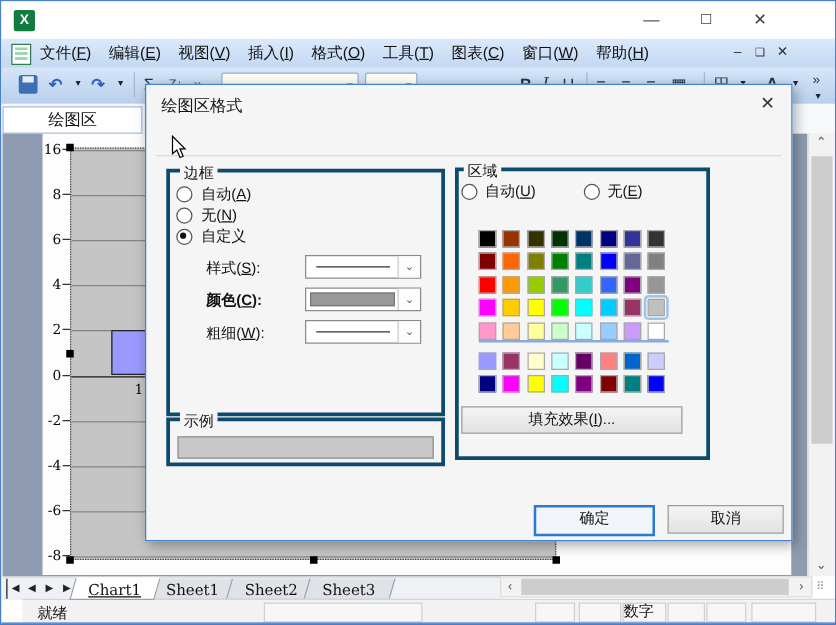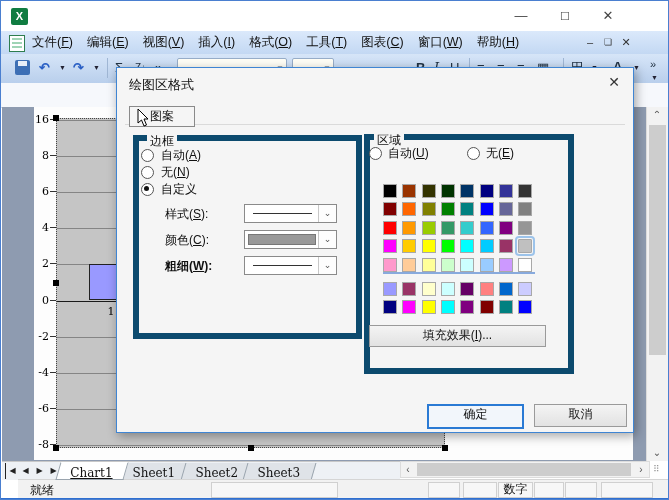--- a/index.html
+++ b/index.html
@@ -67,21 +67,21 @@
   .stbox{position:absolute;top:2px;height:14px;border:1px solid #d0d0d0;background:#f7f7f7;}
   #bottom-edge{left:0;top:497px;width:100%;height:3px;background:#2f6fd0;}
   
   #dialog{left:115px;top:66px;width:516px;height:364px;background:#f5f5f5;
     border:1px solid #3f85d3;box-shadow:2px 3px 10px rgba(0,0,0,.35);z-index:100;font-size:12px;color:#111;}
   #dlg-title{left:12px;top:8px;font-size:13px;}
   #dlg-close{right:8px;top:4px;width:22px;height:20px;text-align:center;font-size:14px;color:#333;line-height:20px;}
   #dlg-tab{left:12px;top:38px;width:64px;height:19px;background:#f5f5f5;border:1px solid #8a8a8a;
     text-align:center;line-height:18px;z-index:2;}
   #tab-line{left:8px;top:56px;width:500px;height:1px;background:#dadada;}
-  .group{position:absolute;border:6px solid #0c4a6e;}
+  .group{position:absolute;border:3px solid #0c4a6e;}
   .group-label{position:absolute;top:-8px;left:8px;background:#f5f5f5;padding:0 3px;}
   .radio{position:absolute;width:13px;height:13px;border:1px solid #555;border-radius:50%;background:#fff;box-sizing:border-box;}
   .radio.sel::after{content:"";position:absolute;left:2px;top:2px;width:5px;height:5px;border-radius:50%;background:#111;}
   .rlabel{position:absolute;line-height:14px;}
   .combo{position:absolute;width:93px;height:19px;background:#fff;border:1px solid #8a8a8a;box-sizing:border-box;}
   .combo .chevbox{position:absolute;right:0;top:0;width:17px;height:100%;border-left:1px solid #c8c8c8;
     text-align:center;font-size:9px;color:#555;line-height:17px;background:#fdfdfd;}
   .combo .linesample{position:absolute;left:8px;right:24px;top:8px;height:1px;background:#333;}
   .combo .colorsample{position:absolute;left:3px;right:20px;top:3px;bottom:3px;background:#999;border:1px solid #777;}
   #sample-swatch{position:absolute;left:6px;right:6px;top:12px;height:16px;background:#c8c8c8;border:1px solid #8f8f8f;}
@@ -141,20 +141,21 @@
     <div class="tbsep" style="left:562px;"></div>
     <span class="tb" style="left:570px;">田</span>
     <span class="tb dd" style="left:590px;">▼</span>
     <span class="tb" style="left:612px;font-weight:bold;border-bottom:3px solid #c00;height:15px;line-height:15px;top:5px;">A</span>
     <span class="tb dd" style="left:632px;">▼</span>
     <span class="tb" style="left:649px;top:0;font-size:11px;">»</span>
     <span class="tb dd" style="left:650px;top:14px;">▼</span>
   </div>
 
   <div class="abs" id="formula-row"></div>
+  <div class="abs" id="name-box">绘图区</div>
 
   <div class="abs" id="sheet-bg"></div>
   <div class="abs" id="chart-area"></div>
   <div class="abs" id="plot">
       <div class="gridline" style="top: 1px;"></div>
       <div class="gridline" style="top: 37.1px;"></div>
       <div class="gridline" style="top: 73.2px;"></div>
       <div class="gridline" style="top: 109.3px;"></div>
       <div class="gridline" style="top: 145.4px;"></div>
       <div class="gridline zero" style="top: 181.5px;"></div>
@@ -215,59 +216,62 @@
     <div class="sb-thumb" style="left:16px;top:1px;width:214px;height:13px;"></div>
     <div class="sb-arrow" style="left:233px;top:0;width:14px;height:15px;line-height:15px;">›</div>
   </div>
   <div class="abs" style="left:652px;top:463px;width:12px;height:12px;color:#999;font-size:9px;">⠿</div>
 
   <div class="abs" id="statusbar">
     <span class="abs" style="left:12px;top:2px;">就绪</span>
     <div class="stbox" style="left:193px;width:125px;"></div>
     <div class="stbox" style="left:410px;width:30px;"></div>
     <div class="stbox" style="left:445px;width:32px;"></div>
-    <div class="stbox" style="left:480px;width:33px;text-align:center;line-height:13px;">数字</div>
+    <div class="stbox" style="left:480px;width:33px;line-height:13px;">数字</div>
     <div class="stbox" style="left:516px;width:28px;"></div>
     <div class="stbox" style="left:547px;width:30px;"></div>
     <div class="stbox" style="left:583px;width:50px;"></div>
   </div>
   <div class="abs" id="bottom-edge"></div>
 
   <div class="abs" id="dialog">
     <div class="abs" id="dlg-title">绘图区格式</div>
     <div class="abs" id="dlg-close">✕</div>
-    <div class="abs" id="dlg-tab">图案</div>
     <div class="abs" id="tab-line"></div>
 
     <div class="group" style="left:16px;top:67px;width:217px;height:192px;">
       <span class="group-label">边框</span>
     </div>
     <div class="radio" style="left:24px;top:81px;"></div>
     <span class="rlabel" style="left:44px;top:80px;">自动(<u>A</u>)</span>
     <div class="radio" style="left:24px;top:98px;"></div>
     <span class="rlabel" style="left:44px;top:97px;">无(<u>N</u>)</span>
     <div class="radio sel" style="left:24px;top:115px;"></div>
     <span class="rlabel" style="left:44px;top:114px;">自定义</span>
 
     <span class="rlabel" style="left:48px;top:139px;">样式(<u>S</u>):</span>
     <div class="combo" style="left:127px;top:136px;">
       <span class="linesample"></span>
         <span class="chevbox">⌄</span>
     </div>
-    <span class="rlabel" style="left:48px;top:165px;">颜色(<u>C</u>):</span>
+    <span class="rlabel" style="left:48px;top:165px;font-weight:bold;">颜色(<u>C</u>):</span>
     <div class="combo" style="left:127px;top:162px;">
       <span class="colorsample"></span>
         <span class="chevbox">⌄</span>
     </div>
-    <span class="rlabel" style="left:48px;top:191px;font-weight:bold;">粗细(<u>W</u>):</span>
+    <span class="rlabel" style="left:48px;top:191px;">粗细(<u>W</u>):</span>
     <div class="combo" style="left:127px;top:188px;">
       <span class="linesample"></span>
         <span class="chevbox">⌄</span>
     </div>
 
+    <div class="group" style="left:16px;top:266px;width:217px;height:33px;">
+      <span class="group-label">示例</span>
+      <div id="sample-swatch"></div>
+    </div>
 
     <div class="group" style="left:247px;top:66px;width:198px;height:228px;">
       <span class="group-label" style="left:4px;">区域</span>
     </div>
     <div class="radio" style="left:252px;top:79px;"></div>
     <span class="rlabel" style="left:271px;top:78px;">自动(<u>U</u>)</span>
     <div class="radio" style="left:350px;top:79px;"></div>
     <span class="rlabel" style="left:369px;top:78px;">无(<u>E</u>)</span>
 
     <div class="abs" id="palette">

